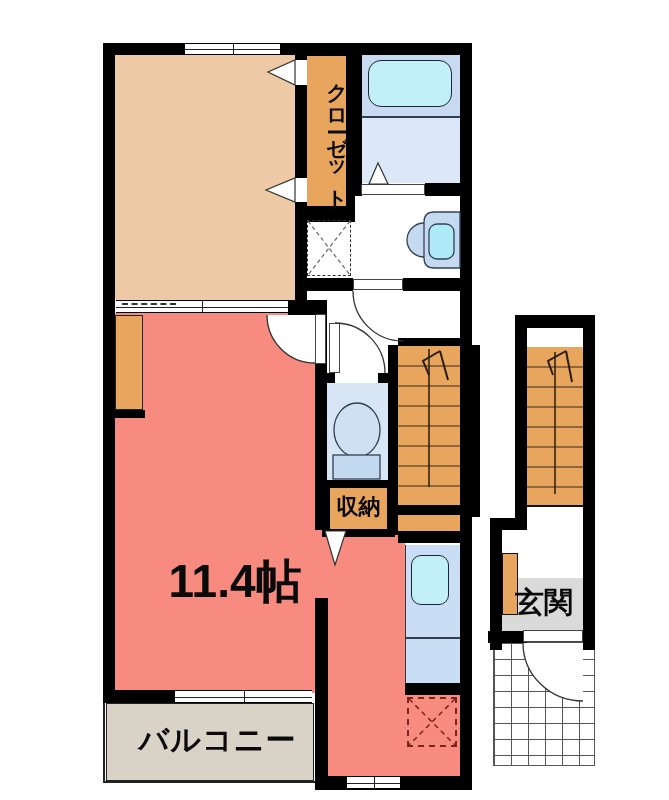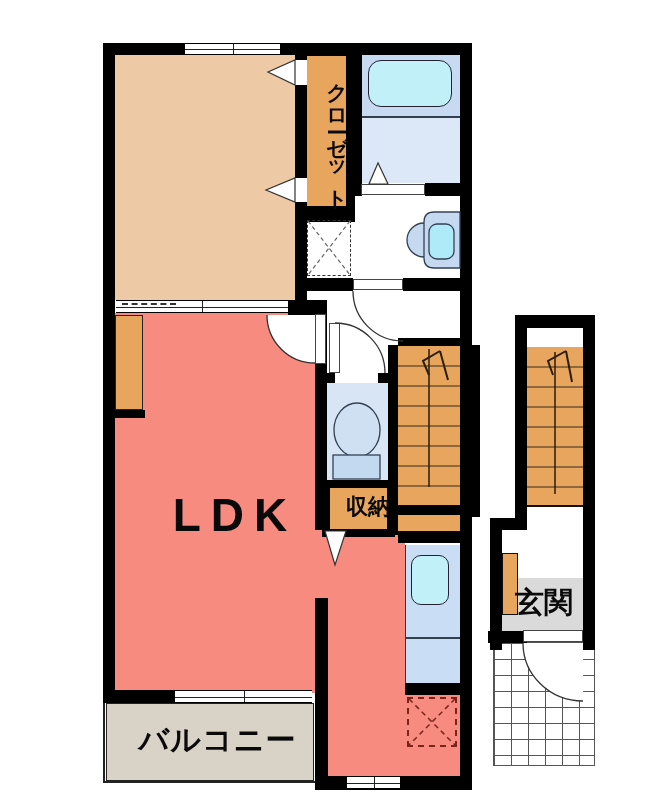--- a/index.html
+++ b/index.html
@@ -128,22 +128,22 @@
   <div class="leaf" style="left:361px;top:184px;width:64px;height:11px;"></div>
   <div class="leaf" style="left:353px;top:279px;width:50px;height:11px;"></div>
   <div class="leaf" style="left:315px;top:314px;width:11px;height:50px;"></div>
   <div class="leaf" style="left:329px;top:323px;width:11px;height:50px;"></div>
   <div class="leaf" style="left:523px;top:630px;width:60px;height:12px;"></div>
 
   <div class="abs" style="left:307px;top:220px;width:44px;height:56px;border:1.5px dashed #333;box-sizing:border-box;"></div>
   <div class="abs" style="left:407px;top:697px;width:50px;height:50px;border:2px dashed var(--fridge-dash-red,#7b241c);box-sizing:border-box;"></div>
 
   <div class="lbl" style="left:302px;top:62px;width:46px;height:146px;font-size:21px;writing-mode:vertical-rl;letter-spacing:2px;">クローゼット</div>
-  <div class="lbl" style="left:145px;top:492px;width:180px;font-size:46px;letter-spacing:10px;">LDK</div>
-  <div class="lbl" style="left:330px;top:496px;width:38px;font-size:22px;margin-left:16px;">収納</div>
+  <div class="lbl" style="left:120px;top:558px;width:230px;font-size:46px;">11.4帖</div>
+  <div class="lbl" style="left:330px;top:496px;width:57px;font-size:22px;">収納</div>
   <div class="lbl" style="left:505px;top:588px;width:78px;font-size:29px;">玄関</div>
   <div class="lbl" style="left:125px;top:725px;width:185px;font-size:30px;letter-spacing:1px;">バルコニー</div>
 
   <svg id="overlay" width="669" height="800" viewBox="0 0 669 800">
 
     <g stroke="#3a2a16" stroke-width="1.2">
       <path d="M398,366 H460 M398,386 H460 M398,406 H460 M398,426 H460 M398,446 H460 M398,466 H460 M398,486 H460"></path>
       <path d="M429,349 V487" stroke="#2b1d0d" stroke-width="1.5"></path>
     </g>
     <g stroke="#2b1d0d" stroke-width="2" fill="none">

